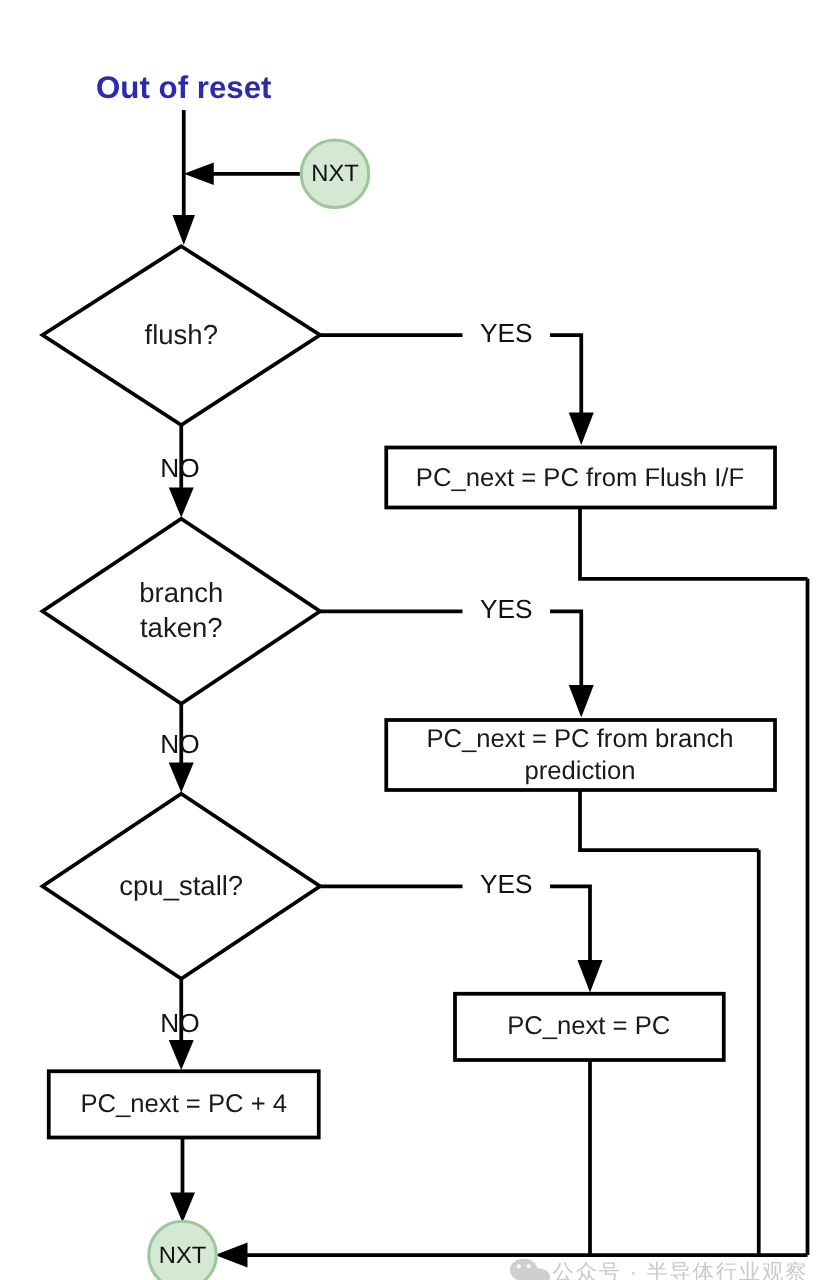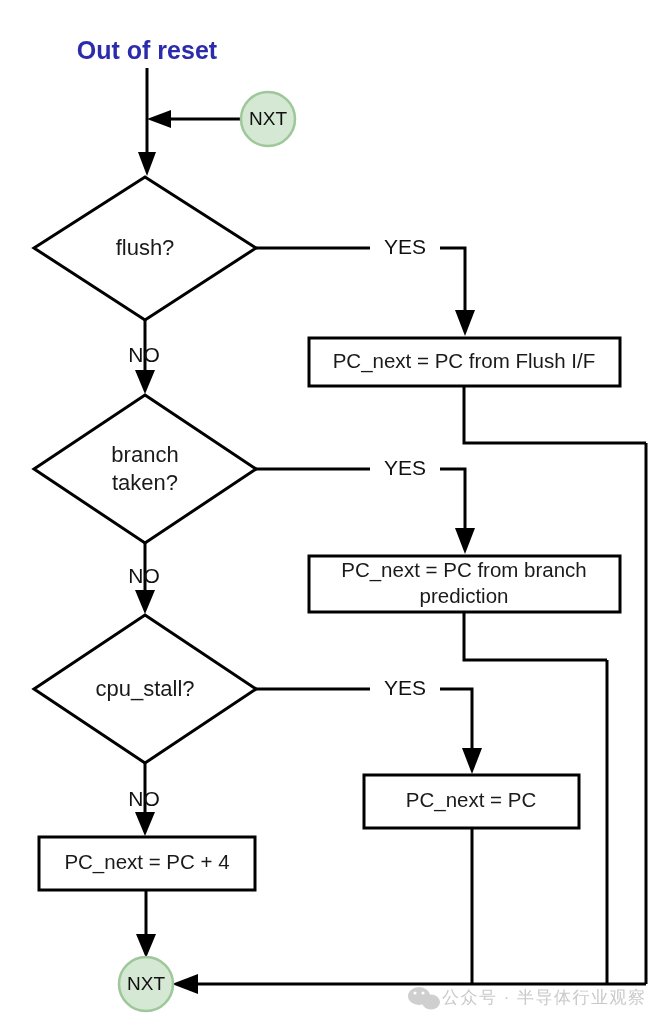--- a/index.html
+++ b/index.html
@@ -11,20 +11,21 @@
     width: 665px;
     height: 1024px;
     font-family: "Liberation Sans", sans-serif;
     overflow: hidden;
   }
   #flowchart-root {
     position: relative;
     width: 665px;
     height: 808px;
     background: #ffffff;
+    margin-top: 20px;
   }
   svg#flow-svg {
     display: block;
     width: 665px;
     height: 1024px;
   }
   .shape-stroke {
     fill: #ffffff;
     stroke: #000000;
     stroke-width: 3;

